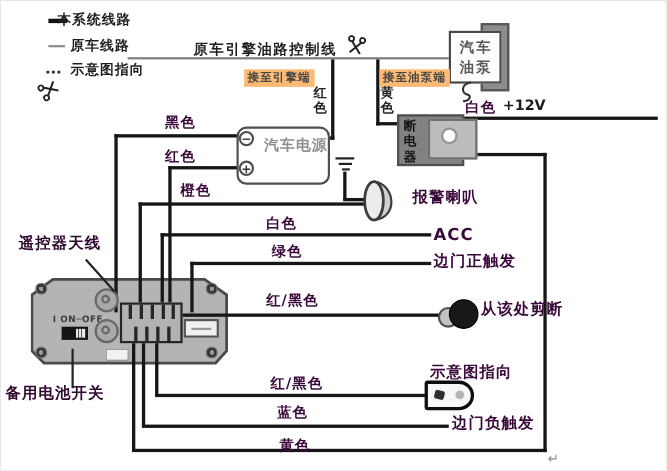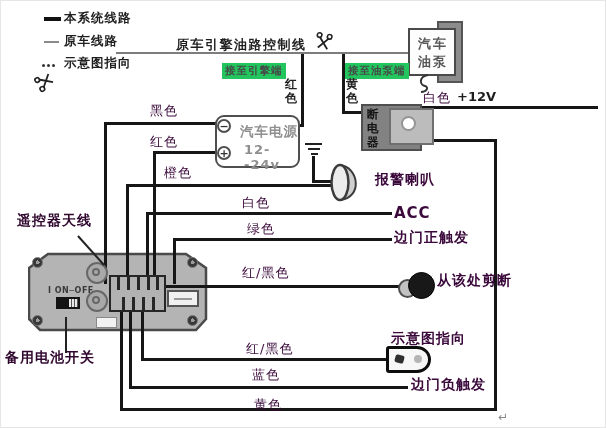--- a/index.html
+++ b/index.html
@@ -5,41 +5,41 @@
   html,body{margin:0;padding:0;background:#fff;}
   .canvas{position:relative;width:606px;height:428px;background:#ffffff;overflow:hidden;
           font-family:"DejaVu Sans",sans-serif;border:1px solid #e6e6e6;box-sizing:border-box;}
   .abs{position:absolute;}
   
   .hw{position:absolute;height:3px;background:#161616;z-index:2;}
   .vw{position:absolute;width:3px;background:#161616;z-index:2;}
   .thin{position:absolute;height:2px;background:#7d7d7d;z-index:1;}
   .bar{position:absolute;height:2px;background:#222;z-index:2;}
   
-  .wl{position:absolute;font-weight:normal;font-size:13px;color:#3a083a;letter-spacing:1px;z-index:5;white-space:nowrap;}
+  .wl{position:absolute;font-weight:bold;font-size:13px;color:#3a083a;letter-spacing:1px;z-index:5;white-space:nowrap;}
   .dl{position:absolute;font-weight:bold;font-size:14px;color:#3a083a;letter-spacing:1px;z-index:5;white-space:nowrap;}
   .lg{position:absolute;font-weight:bold;font-size:12.5px;color:#1f1f1f;letter-spacing:1px;z-index:5;white-space:nowrap;}
   .vt{position:absolute;font-weight:bold;font-size:12px;color:#222;width:13px;word-break:break-all;line-height:1.15;z-index:5;}
-  .tag{position:absolute;background:#22c55e;color:#474747;font-weight:bold;font-size:10.5px;
+  .tag{position:absolute;background:#fdba74;color:#474747;font-weight:bold;font-size:10.5px;
        padding:1px 3px;letter-spacing:1px;z-index:5;white-space:nowrap;}
   .screw{position:absolute;width:11px;height:11px;border-radius:50%;z-index:2;
          background:radial-gradient(circle at 50% 50%, #9a9a9a 0 2px, #383838 2px);border:1px solid #6f6f6f;box-sizing:border-box;}
   .coil{position:absolute;width:22px;height:22px;border:2px solid #686868;border-radius:50%;background:#a9a9a9;z-index:2;box-sizing:border-box;}
   .coil-in{position:absolute;left:4px;top:4px;width:8px;height:8px;border:2px solid #686868;border-radius:50%;box-sizing:border-box;}
   .term{position:absolute;width:14px;height:14px;border:2px solid #4f4f4f;border-radius:50%;background:#fff;
         font-weight:bold;font-size:11px;line-height:11px;text-align:center;color:#333;z-index:4;box-sizing:border-box;}
   .tooth{position:absolute;width:3px;height:13px;background:#262626;}
 </style>
 </head>
 <body>
 
 <div class="canvas">
 
   <div class="abs" style="left:43px;top:16px;width:17px;height:4px;background:#111;z-index:2"></div>
-  <div class="lg" style="left:63px;top:9px">本系统线路</div>
+  <div class="lg" style="left:51px;top:9px">本系统线路</div>
   <div class="abs" style="left:43px;top:40px;width:15px;height:2px;background:#8a8a8a;z-index:2"></div>
   <div class="lg" style="left:63px;top:32px">原车线路</div>
   <div class="abs" style="left:41px;top:63px;width:3px;height:3px;background:#333;border-radius:50%;z-index:2"></div>
   <div class="abs" style="left:46px;top:63px;width:3px;height:3px;background:#333;border-radius:50%;z-index:2"></div>
   <div class="abs" style="left:51px;top:63px;width:3px;height:3px;background:#333;border-radius:50%;z-index:2"></div>
   <div class="lg" style="left:63px;top:54px">示意图指向</div>
   <div class="abs" style="left:36px;top:72px;z-index:2;transform:rotate(-30deg)">
     <svg width="18" height="18" viewBox="0 0 18 18">
         <path d="M5,3.5 L16,13" stroke="#222" stroke-width="1.8" fill="none"></path>
         <path d="M5,13 L16,3.5" stroke="#222" stroke-width="1.8" fill="none"></path>
@@ -84,21 +84,20 @@
   <div class="hw" style="left:428px;top:138px;width:68px"></div>
   <div class="vw" style="left:493px;top:138px;height:272px"></div>
   <div class="abs" style="left:360px;top:103px;width:61px;height:47px;background:#828282;border:2px solid #4f4f4f;z-index:3;box-sizing:border-box">
     <div style="position:absolute;left:4px;top:2px;width:13px;word-break:break-all;font-weight:bold;font-size:11.5px;line-height:1.2;color:#111">断电器</div>
   </div>
   <div class="abs" style="left:388px;top:107px;width:45px;height:37px;background:#bcbcbc;border:2px solid #6f6f6f;z-index:3;box-sizing:border-box"></div>
   <div class="abs" style="left:400px;top:115px;width:15px;height:15px;border-radius:50%;background:#fff;border:2px solid #949494;z-index:4;box-sizing:border-box"></div>
 
   <div class="abs" style="left:214px;top:114px;width:85px;height:53px;background:#fff;border:2.5px solid #4f4f4f;border-radius:9px;z-index:3;box-sizing:border-box">
     <div style="position:absolute;left:23px;top:6px;font-weight:bold;font-size:13.5px;color:#8f8f8f;letter-spacing:1px">汽车电源</div>
-    <div style="position:absolute;left:27px;top:25px;font-weight:bold;font-size:13px;color:#8f8f8f;letter-spacing:1px">12--24v</div>
   </div>
   <div class="term" style="left:216px;top:118px">−</div>
   <div class="term" style="left:216px;top:145px">+</div>
 
   <div class="bar" style="left:304px;top:142px;width:17px"></div>
   <div class="bar" style="left:307px;top:147px;width:12px"></div>
   <div class="bar" style="left:310px;top:152px;width:7px"></div>
   <div class="vw" style="left:311px;top:155px;height:26px"></div>
   <div class="hw" style="left:311px;top:179px;width:24px"></div>
   <div class="abs" style="left:327px;top:158px;z-index:3">

